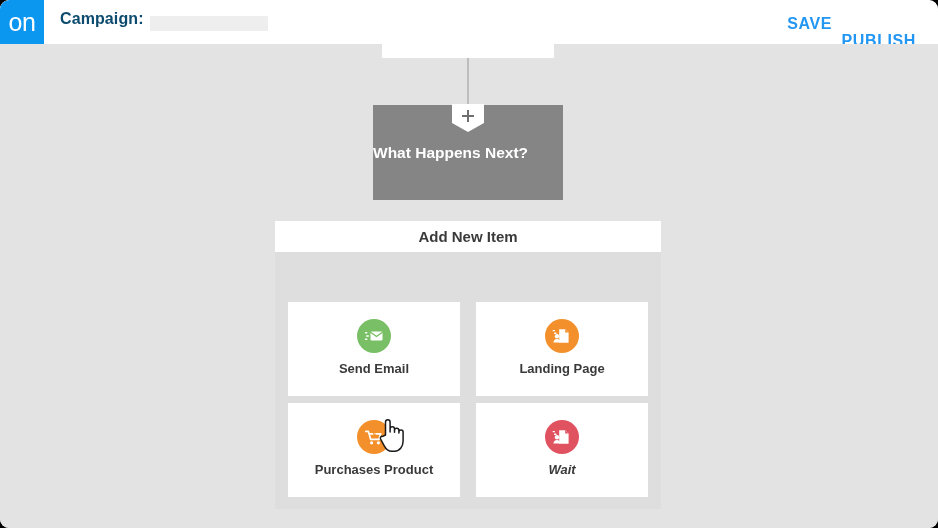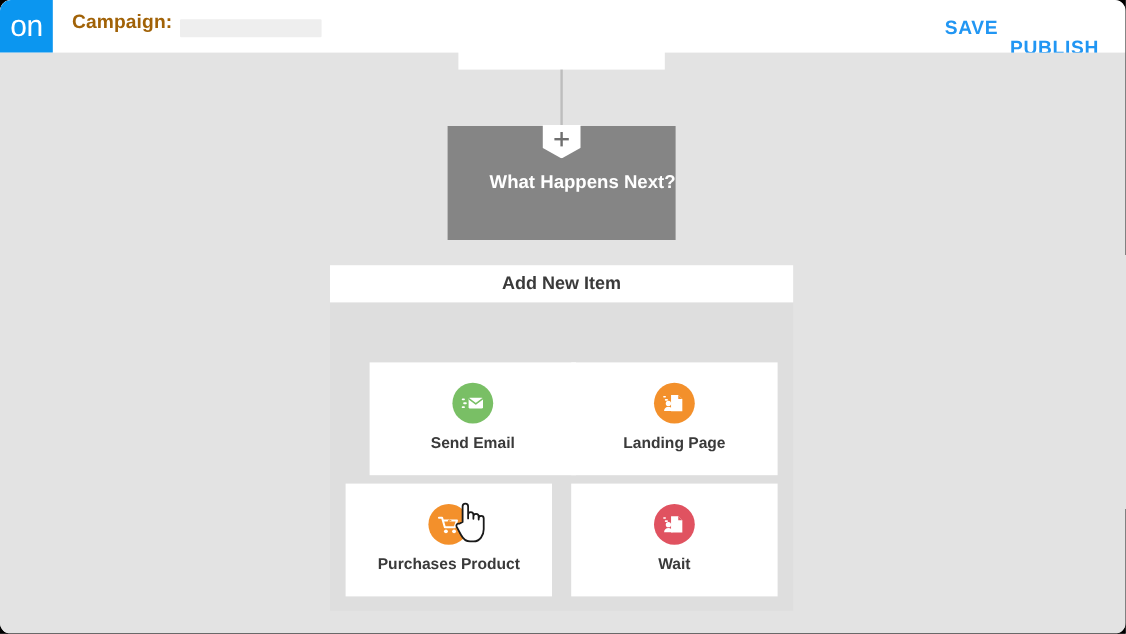--- a/index.html
+++ b/index.html
@@ -46,21 +46,21 @@
     text-align: center;
     letter-spacing: -0.5px;
     font-weight: 400;
     user-select: none;
   }
   #campaign-label {
     position: absolute;
     left: 60px;
     top: 10px;
     font-size: 16px;
-    color: #a16207;
+    color: #0c4a6e;
     font-weight: 600;
     letter-spacing: 0.1px;
   }
   #campaign-name-redacted {
     position: absolute;
     left: 150px;
     top: 16px;
     width: 118px;
     height: 15px;
     background: #eeeeee;
@@ -120,21 +120,21 @@
     height: 95px;
     background: #858585;
   }
   #next-node-label {
     position: absolute;
     left: 0;
     top: 0;
     width: 190px;
     height: 95px;
     line-height: 95px;
-    text-align: right;
+    text-align: left;
     color: #ffffff;
     font-size: 15.5px;
     font-weight: 700;
   }
   
   #add-step-badge {
     position: absolute;
     left: 452px;
     top: 60px;
     width: 32px;
@@ -193,24 +193,24 @@
     font-weight: 700;
     color: #3a3a3a;
   }
   .item-card {
     position: absolute;
     width: 172px;
     height: 94px;
     background: #ffffff;
     cursor: pointer;
   }
-  #card-send-email    { left: 13px;  top: 81px; margin-left: 20px;  }
+  #card-send-email    { left: 13px;  top: 81px;  }
   #card-landing-page  { left: 201px; top: 81px;  }
   #card-purchases     { left: 13px;  top: 182px; }
-  #card-wait          { left: 201px; top: 182px; }
+  #card-wait          { left: 201px; top: 182px; font-style: italic; }
 
   .item-icon {
     position: absolute;
     left: 50%;
     margin-left: -17px;
     top: 17px;
     width: 34px;
     height: 34px;
     border-radius: 50%;
   }

